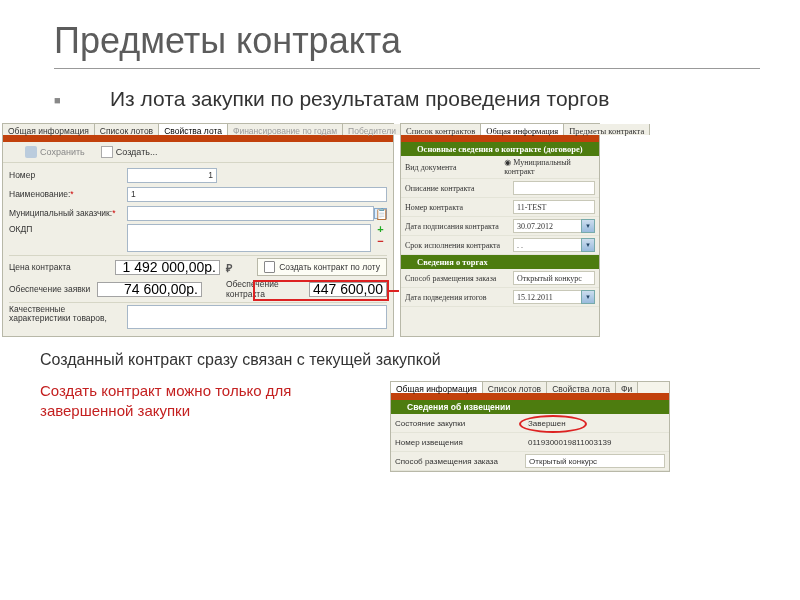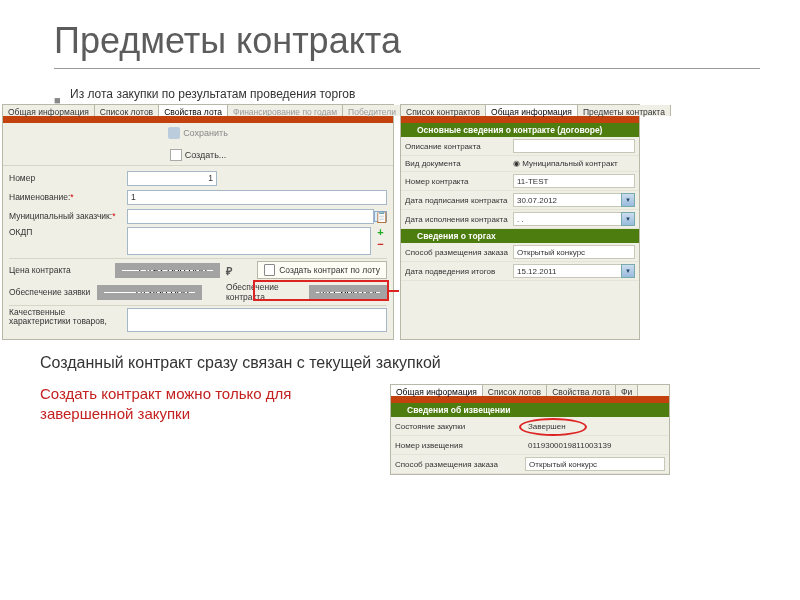--- a/index.html
+++ b/index.html
@@ -1,54 +1,54 @@
 <!DOCTYPE html>
 <html><head>
 <meta charset="utf-8">
 <style>
   * { box-sizing: border-box; margin: 0; padding: 0; }
   body { font-family: Arial, sans-serif; background: #fff; width: 800px; height: 600px; position: relative; overflow: hidden; }
   
   .slide-title { font-size: 36px; color: #5c5c5c; font-weight: normal; padding: 20px 0 6px 54px; }
   .title-underline { height: 1px; background: #999; margin: 0 40px 18px 54px; }
   
-  .subtitle { font-size: 12px; color: #333; padding-left: 70px; position: relative; margin-bottom: 3px; }
+  .subtitle { font-size: 21px; color: #333; padding-left: 110px; position: relative; margin-bottom: 12px; }
   .subtitle::before { content: "■"; color: #888; font-size: 11px; position: absolute; left: 54px; top: 7px; }
   
   .panels-row { display: flex; gap: 6px; padding: 0 2px; }
   
   .panel { background: #f0efe6; border: 1px solid #b8b8a8; font-size: 9px; color: #333; }
   .panel-left { width: 392px; }
-  .panel-right { width: 240px; }
+  .panel-right { width: 200px; font-family: Liberation Serif, serif; }
   
   .tabs { display: flex; background: #f5f4eb; border-bottom: 7px solid #c2410c; height: 18px; }
   .tab { padding: 2px 5px; border-right: 1px solid #b8b8a8; background: #f0efe6; color: #333; white-space: nowrap; font-size: 8.5px; cursor: pointer; }
   .tab.active { background: #fff; color: #000; }
   .tab.disabled { color: #999; }
   
-  .toolbar { display: flex; gap: 8px; padding: 3px 18px; border-bottom: 1px solid #d6d6c6; align-items: center; flex-direction: column; }
+  .toolbar { display: flex; gap: 8px; padding: 3px 18px; border-bottom: 1px solid #d6d6c6; align-items: center; }
   .tb-btn { display: inline-flex; align-items: center; gap: 3px; padding: 1px 4px; color: #888; font-size: 9px; }
   .tb-btn .ico { width: 12px; height: 12px; display: inline-block; }
   .ico-save { background: #bcd; border-radius: 2px; }
   .ico-new { background: #fff; border: 1px solid #aaa; }
   
   .form-body { padding: 4px 6px; }
   .form-row { display: flex; align-items: center; margin-bottom: 3px; min-height: 16px; }
   .form-label { width: 118px; color: #333; font-size: 8.5px; }
   .form-label .req { color: #c00; }
   .form-input { flex: 1; background: #fff; border: 1px solid #a6b7c8; height: 15px; padding: 0 3px; font-size: 8.5px; text-align: right; color: #333; }
   .form-input.left { text-align: left; }
   .row-icons { display: flex; flex-direction: column; gap: 1px; margin-left: 3px; }
   .side-ico { width: 13px; height: 11px; display: inline-block; font-size: 11px; line-height: 10px; text-align: center; }
   
   .hr { height: 1px; background: #d6d6c6; margin: 2px 0; }
   
   .price-row { display: flex; align-items: center; gap: 6px; margin-bottom: 3px; }
   .price-label { width: 100px; font-size: 8.5px; }
-  .price-input { width: 105px; background: #fff; border: 7px solid #a3a3a3; height: 15px; padding: 0 3px; font-size: 11px; text-align: right; }
+  .price-input { width: 105px; background: #fff; border: 1px solid #a3a3a3; height: 15px; padding: 0 3px; font-size: 14px; text-align: right; }
   .ruble { font-family: Georgia, serif; font-size: 11px; font-weight: bold; color: #555; }
   
   .create-btn { display: inline-flex; align-items: center; gap: 4px; background: #fdfdf5; border: 1px solid #b8b8a8; padding: 2px 6px; font-size: 8.5px; cursor: pointer; }
   .create-btn .doc-ico { width: 11px; height: 12px; background: #fff; border: 1px solid #888; border-radius: 1px; }
   .red-box { position: absolute; border: 2px solid #d22; pointer-events: none; }
   .red-arrow { position: absolute; height: 2px; background: #d22; }
   
   .section-header { background: #4d7c0f; color: #fff; padding: 2px 16px; font-size: 8.5px; font-weight: bold; }
   .info-row { display: flex; padding: 2px 4px; border-bottom: 1px solid #e4e4d8; align-items: center; min-height: 16px; }
   .info-label { width: 108px; font-size: 8px; color: #333; }
@@ -144,38 +144,38 @@
   </div>
 
   <div class="panel panel-right">
     <div class="tabs">
       <div class="tab">Список контрактов</div>
       <div class="tab active">Общая информация</div>
       <div class="tab">Предметы контракта</div>
     </div>
     <div class="section-header">Основные сведения о контракте (договоре)</div>
     <div class="info-row">
+      <div class="info-label">Вид документа</div>
+      <span class="info-radio">◉ <span>Муниципальный контракт</span></span>
+    </div>
+    <div class="info-row">
       <div class="info-label">Описание контракта</div>
       <div class="info-value"></div>
-    </div>
-    <div class="info-row">
-      <div class="info-label">Вид документа</div>
-      <span class="info-radio">◉ <span>Муниципальный контракт</span></span>
     </div>
     <div class="info-row">
       <div class="info-label">Номер контракта</div>
       <div class="info-value">11-TEST</div>
     </div>
     <div class="info-row">
       <div class="info-label">Дата подписания контракта</div>
       <div class="info-value">30.07.2012</div>
       <div class="dd-arrow">▾</div>
     </div>
     <div class="info-row">
-      <div class="info-label">Дата исполнения контракта</div>
+      <div class="info-label">Срок исполнения контракта</div>
       <div class="info-value">. .</div>
       <div class="dd-arrow">▾</div>
     </div>
     <div class="section-header">Сведения о торгах</div>
     <div class="info-row">
       <div class="info-label">Способ размещения заказа</div>
       <div class="info-value">Открытый конкурс</div>
     </div>
     <div class="info-row">
       <div class="info-label">Дата подведения итогов</div>

